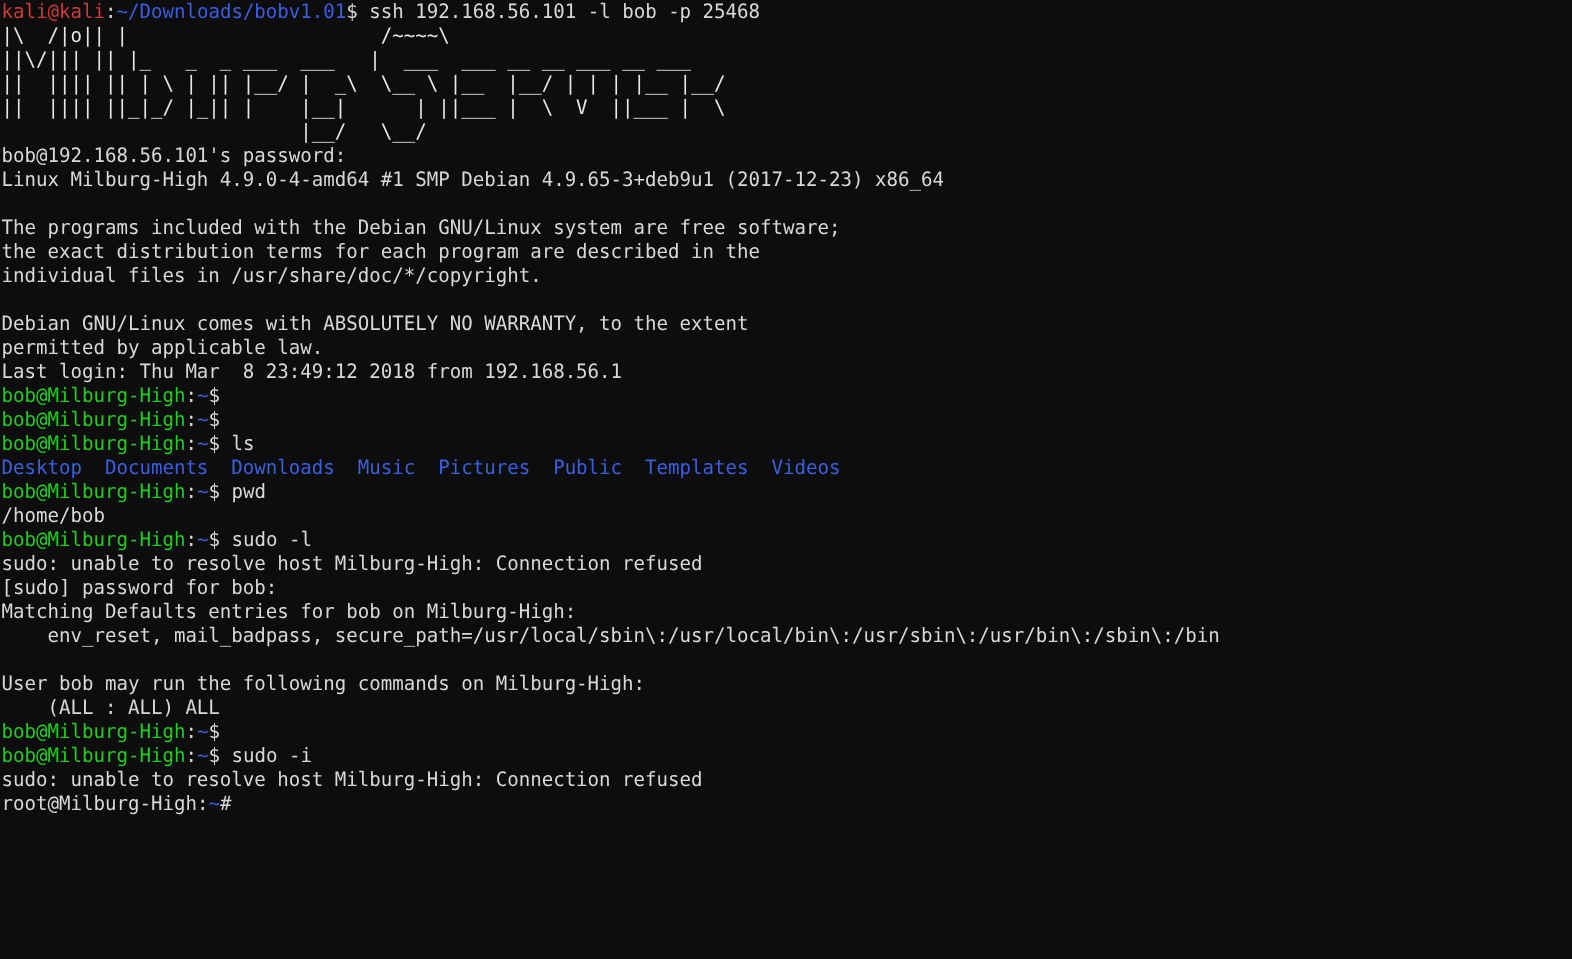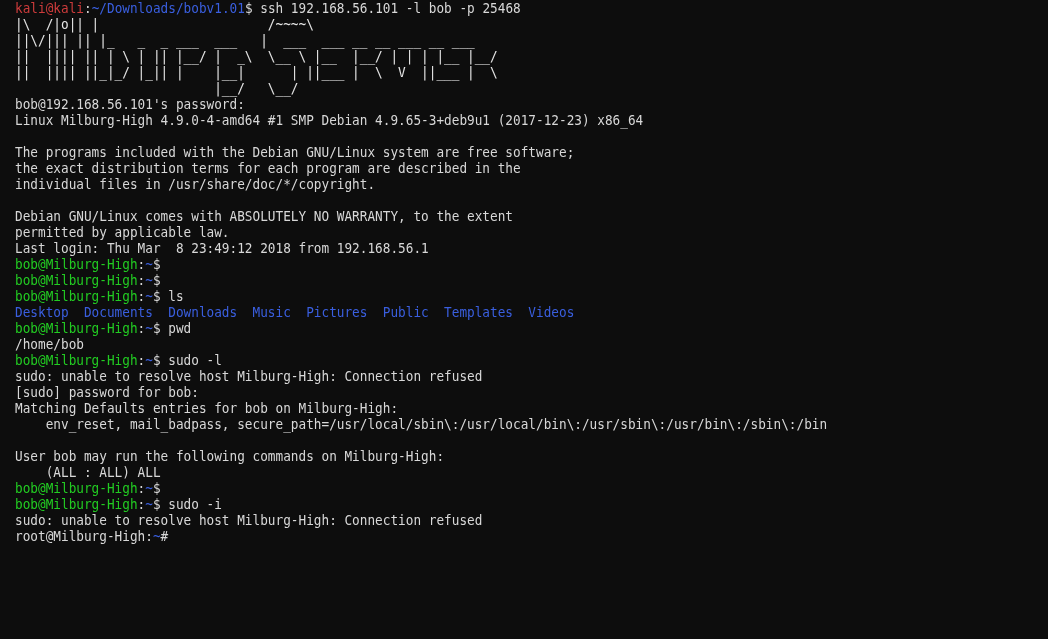--- a/index.html
+++ b/index.html
@@ -14,21 +14,20 @@
     overflow: hidden;
     font-family: "DejaVu Sans Mono", "Liberation Mono", monospace;
   }
   #terminal {
     position: relative;
     width: 952px;
     height: 639px;
     background: #0d0d0d;
     box-sizing: border-box;
     padding: 1px 0 0 1px;
-    margin-left: 14px;
   }
   .line {
     font-family: "DejaVu Sans Mono", "Liberation Mono", monospace;
     font-size: 13.2px;
     line-height: 16px;
     height: 16px;
     white-space: pre;
     color: #d8d8d8;
     letter-spacing: 0px;
     transform: scaleX(0.965);

